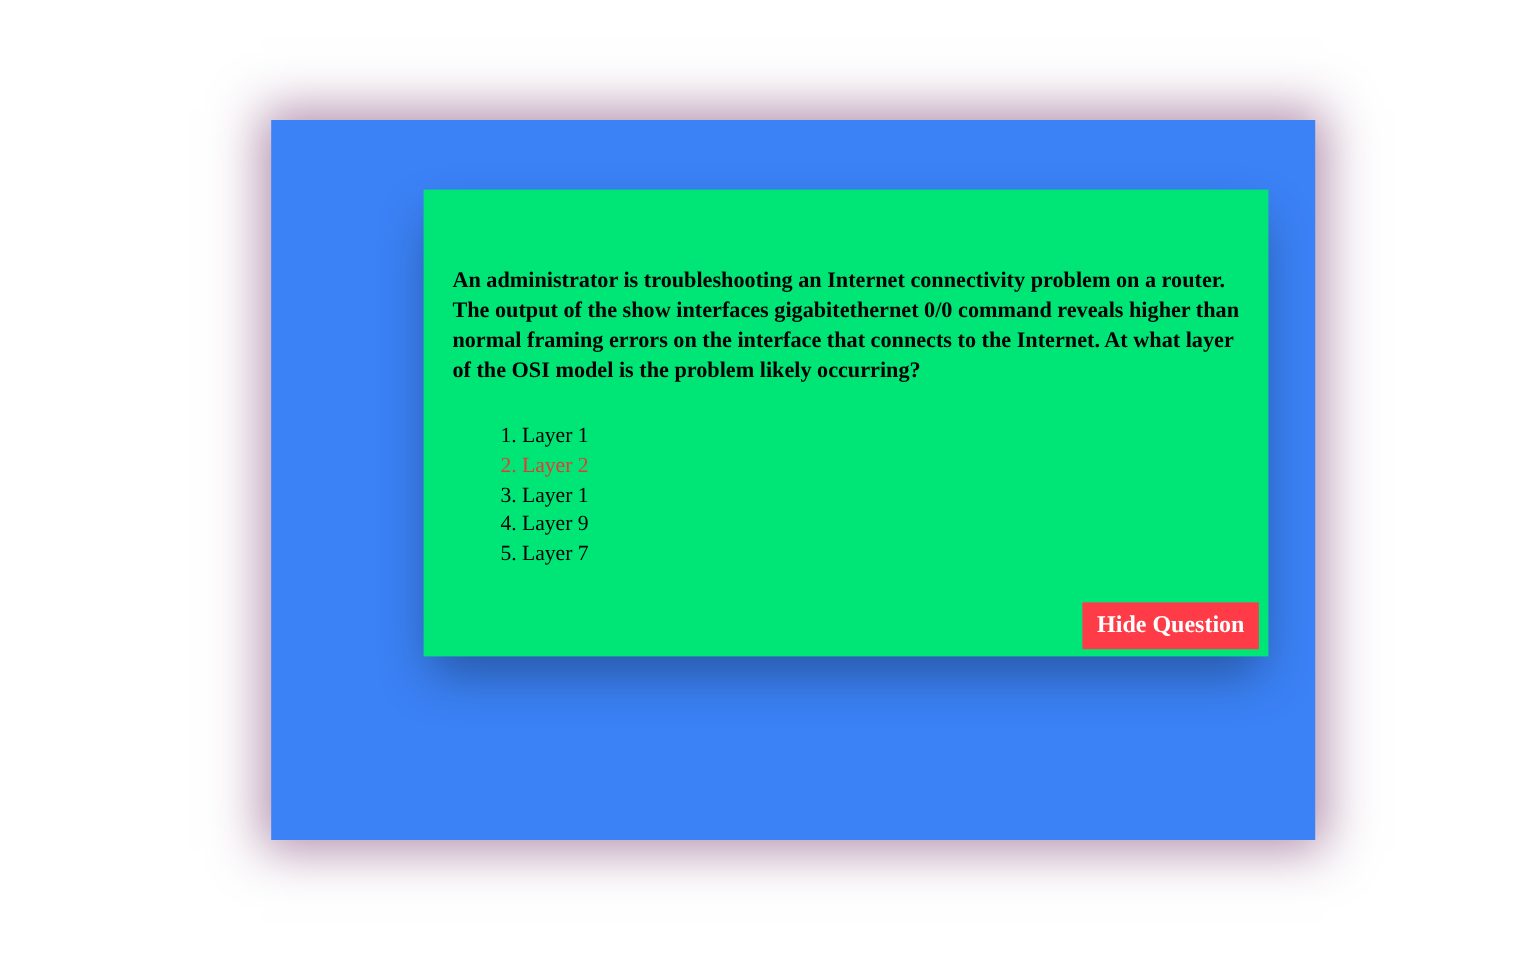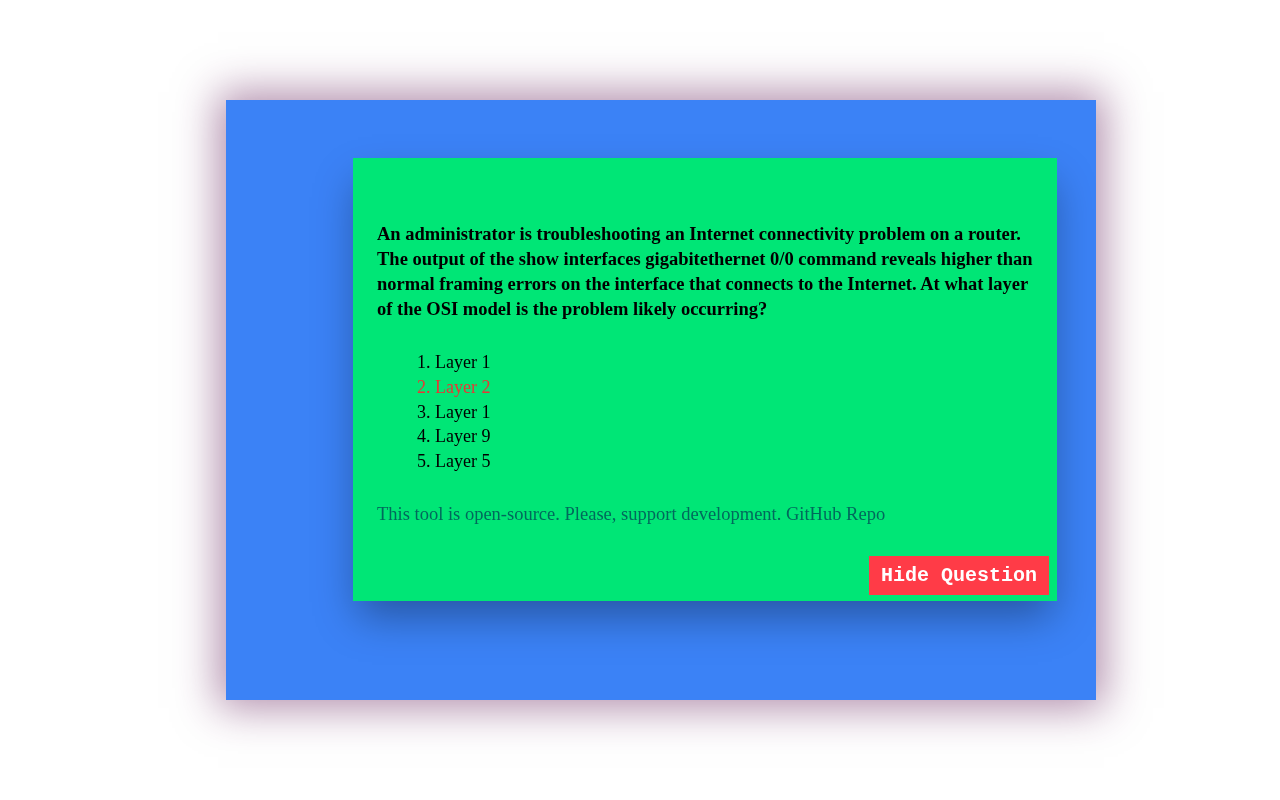--- a/index.html
+++ b/index.html
@@ -73,21 +73,21 @@
       color: #00695c;
       margin-bottom: 28px;
     }
     .footer-text .line {
       display: block;
     }
     .hide-button {
       background: #ff3b47;
       color: #ffffff;
       border: none;
-      font-family: Liberation Mono, monospace;
+      font-family: Liberation Serif, serif;
       font-size: 20px;
       font-weight: bold;
       padding: 8px 12px;
       cursor: pointer;
       float: right;
       margin-right: -16px;
       margin-bottom: -4px;
       text-align: right;
     }
     .clearfix::after {
@@ -100,20 +100,19 @@
 <body>
 
 <div class="outer-frame">
   <div class="question-card clearfix">
     <p class="question-text">An administrator is troubleshooting an Internet connectivity problem on a router. The output of the show interfaces gigabitethernet 0/0 command reveals higher than normal framing errors on the interface that connects to the Internet. At what layer of the OSI model is the problem likely occurring?</p>
     <ol class="options-list">
       <li>Layer 1</li>
       <li class="correct">Layer 2</li>
       <li>Layer 1</li>
       <li>Layer 9</li>
-      <li>Layer 5</li>
+      <li>Layer 7</li>
     </ol>
     <div class="footer-text">
-      <span class="line">This tool is open-source. Please, support development. GitHub Repo</span>
     </div>
     <button class="hide-button">Hide Question</button>
   </div>
 </div>
 
 </body></html>

